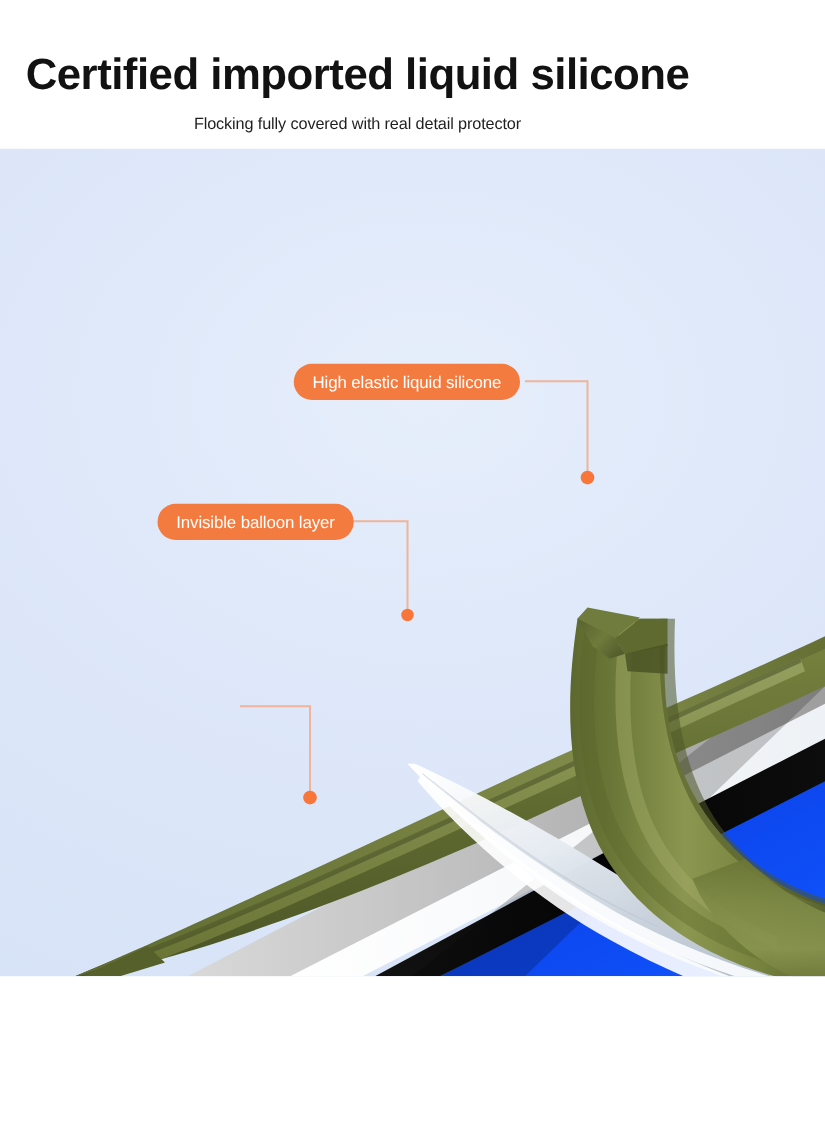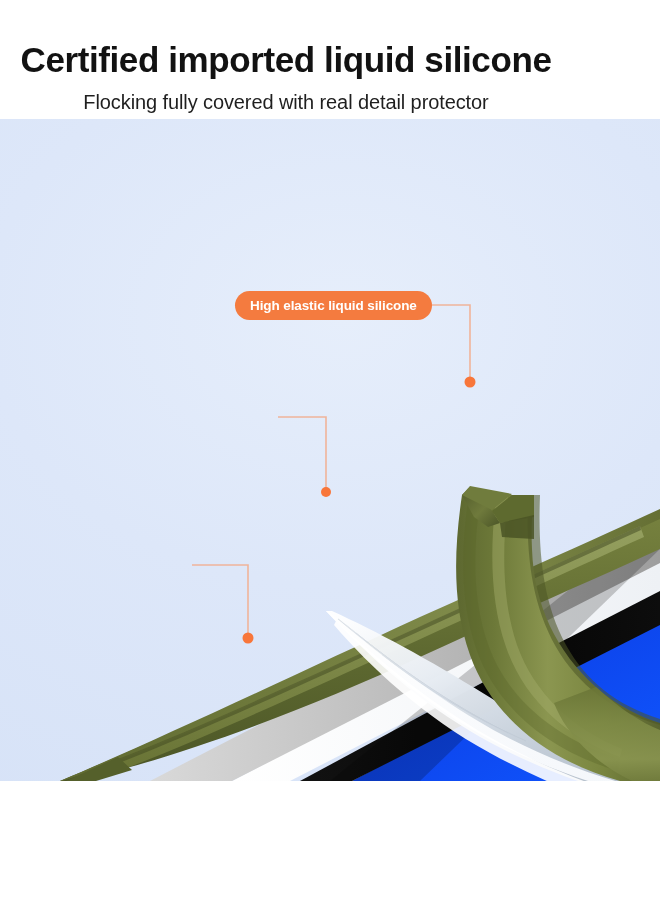--- a/index.html
+++ b/index.html
@@ -36,21 +36,21 @@
     font-size:35px;
     font-weight:bold;
     letter-spacing:-0.4px;
     color:#121212;
     line-height:1.04;
     white-space:nowrap;
   }
   #subtitle{
     margin:0;
     padding-top:13px;
-    font-size:20px;
+    font-size:13px;
     font-weight:normal;
     color:#1f1f1f;
     letter-spacing:-0.1px;
     white-space:nowrap;
   }
 
   
   #art{
     position:absolute;left:0;top:0;width:660px;height:662px;
     display:block;
@@ -64,21 +64,20 @@
     align-items:center;
     height:29px;
     padding:0 15px;
     border-radius:15px;
     background:#f47b3f;
     color:#ffffff;
     font-size:13.5px;
     letter-spacing:-0.1px;
     white-space:nowrap;
     box-sizing:border-box;
-    font-weight:bold;
   }
   #callout-0{ left:235px; top:291px; }
   #callout-1{ left:126px; top:403px; }
   #callout-2{ left:26px; top:551px; }
 
   
   #leaders{
     position:absolute;left:0;top:0;width:660px;height:900px;
     z-index:20;pointer-events:none;
   }
@@ -271,19 +270,22 @@
     <polyline points="278,417 326,417 326,492" fill="none" stroke="#f0b49a" stroke-width="1.6"></polyline>
     <circle cx="326" cy="492" r="5" fill="#f8763a"></circle>
 
     <polyline points="192,565 248,565 248,638" fill="none" stroke="#f0b49a" stroke-width="1.6"></polyline>
     <circle cx="248" cy="638" r="5.5" fill="#f8763a"></circle>
   </svg>
 
   <div class="callout" id="callout-0">
     <span>High elastic liquid silicone</span>
   </div>
+  <div class="callout" id="callout-1">
+    <span>Invisible balloon layer</span>
+  </div>
 
   <div id="title-block">
     <h1 id="title">Certified imported liquid silicone</h1>
     <p id="subtitle">Flocking fully covered with real detail protector</p>
   </div>
 
 </div>
 
 </body></html>

